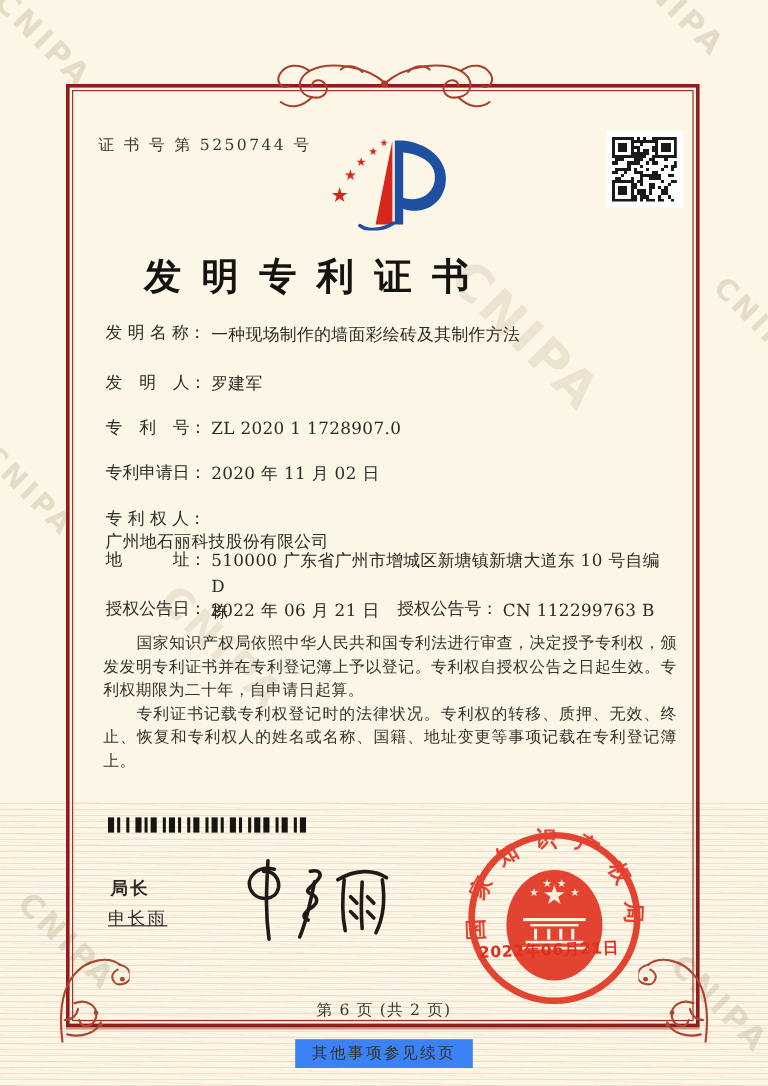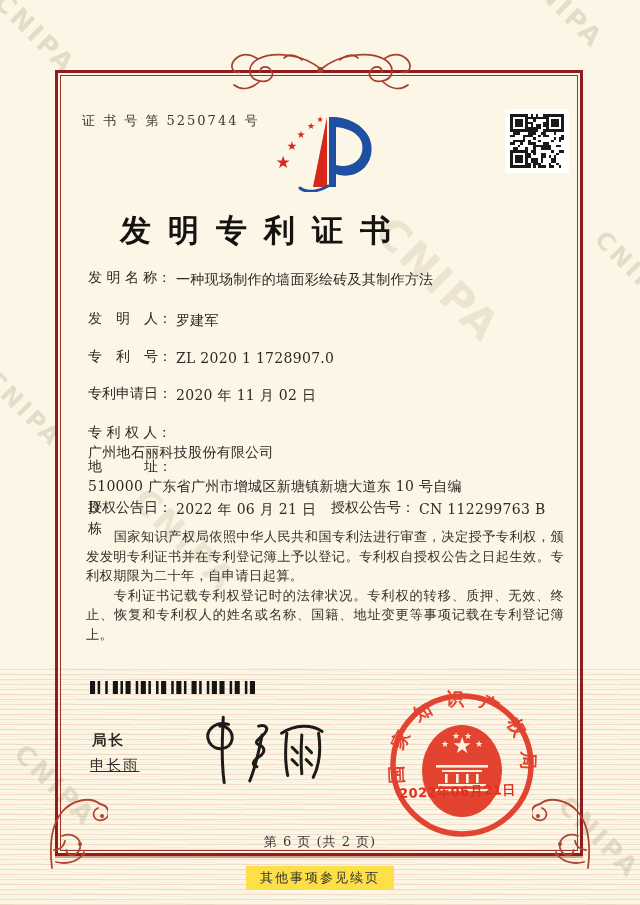--- a/index.html
+++ b/index.html
@@ -34,21 +34,21 @@
   .paras p{margin:0;text-indent:2.1em;}
   .barcode{position:absolute;left:90px;top:679px;width:165px;height:13px;}
   .signer-title{position:absolute;left:92px;top:731px;font-size:14.5px;letter-spacing:2px;font-weight:bold;}
   .signer-name{position:absolute;left:90px;top:756px;font-size:14.5px;letter-spacing:2px;text-decoration:underline;}
   .signature{position:absolute;left:188px;top:712px;}
   .seal{position:absolute;left:362px;top:663px;opacity:0.95;}
   .seal-date{position:absolute;left:399px;top:783px;font-size:13px;font-weight:bold;color:#df301e;
              letter-spacing:0.5px;transform:rotate(-2deg);
              font-family:"DejaVu Sans","Liberation Sans",sans-serif;}
   .page-no{position:absolute;left:0;top:833px;width:640px;text-align:center;font-size:13px;letter-spacing:1px;color:#3a3632;}
-  .note-box{position:absolute;left:50%;top:866px;transform:translateX(-50%);background:#fde047;
+  .note-box{position:absolute;left:50%;top:866px;transform:translateX(-50%);background:#3b82f6;
             padding:3px 14px;font-size:13px;letter-spacing:2px;color:#35312c;}
 </style>
 </head>
 <body>
 
 <div class="page">
 
   <div class="waves"></div>
 
   <span class="wm" style="left:-16px;top:18px;font-size:26px;">CNIPA</span>
@@ -281,21 +281,21 @@
     <span class="fvalue">ZL 2020 1 1728907.0</span>
   </div>
   <div class="field-row" style="top:385px;">
     <span class="flabel">专利申请日：</span>
     <span class="fvalue">2020 年 11 月 02 日</span>
   </div>
   <div class="field-row" style="top:424px;flex-direction:column;">
     <span class="flabel">专 利 权 人：</span>
     <span class="fvalue">广州地石丽科技股份有限公司</span>
   </div>
-  <div class="field-row" style="top:458px;flex-direction:column;">
+  <div class="field-row" style="top:458px;">
     <span class="flabel">地　　　址：</span>
     <span class="fvalue">510000 广东省广州市增城区新塘镇新塘大道东 10 号自编 D
 栋</span>
   </div>
   <div class="field-row" style="top:499px;">
     <span class="flabel">授权公告日：</span>
     <span class="fvalue">2022 年 06 月 21 日</span>
   </div>
   <div class="field-row grant2" style="top:499px;">
     <span class="flabel">授权公告号：</span>

